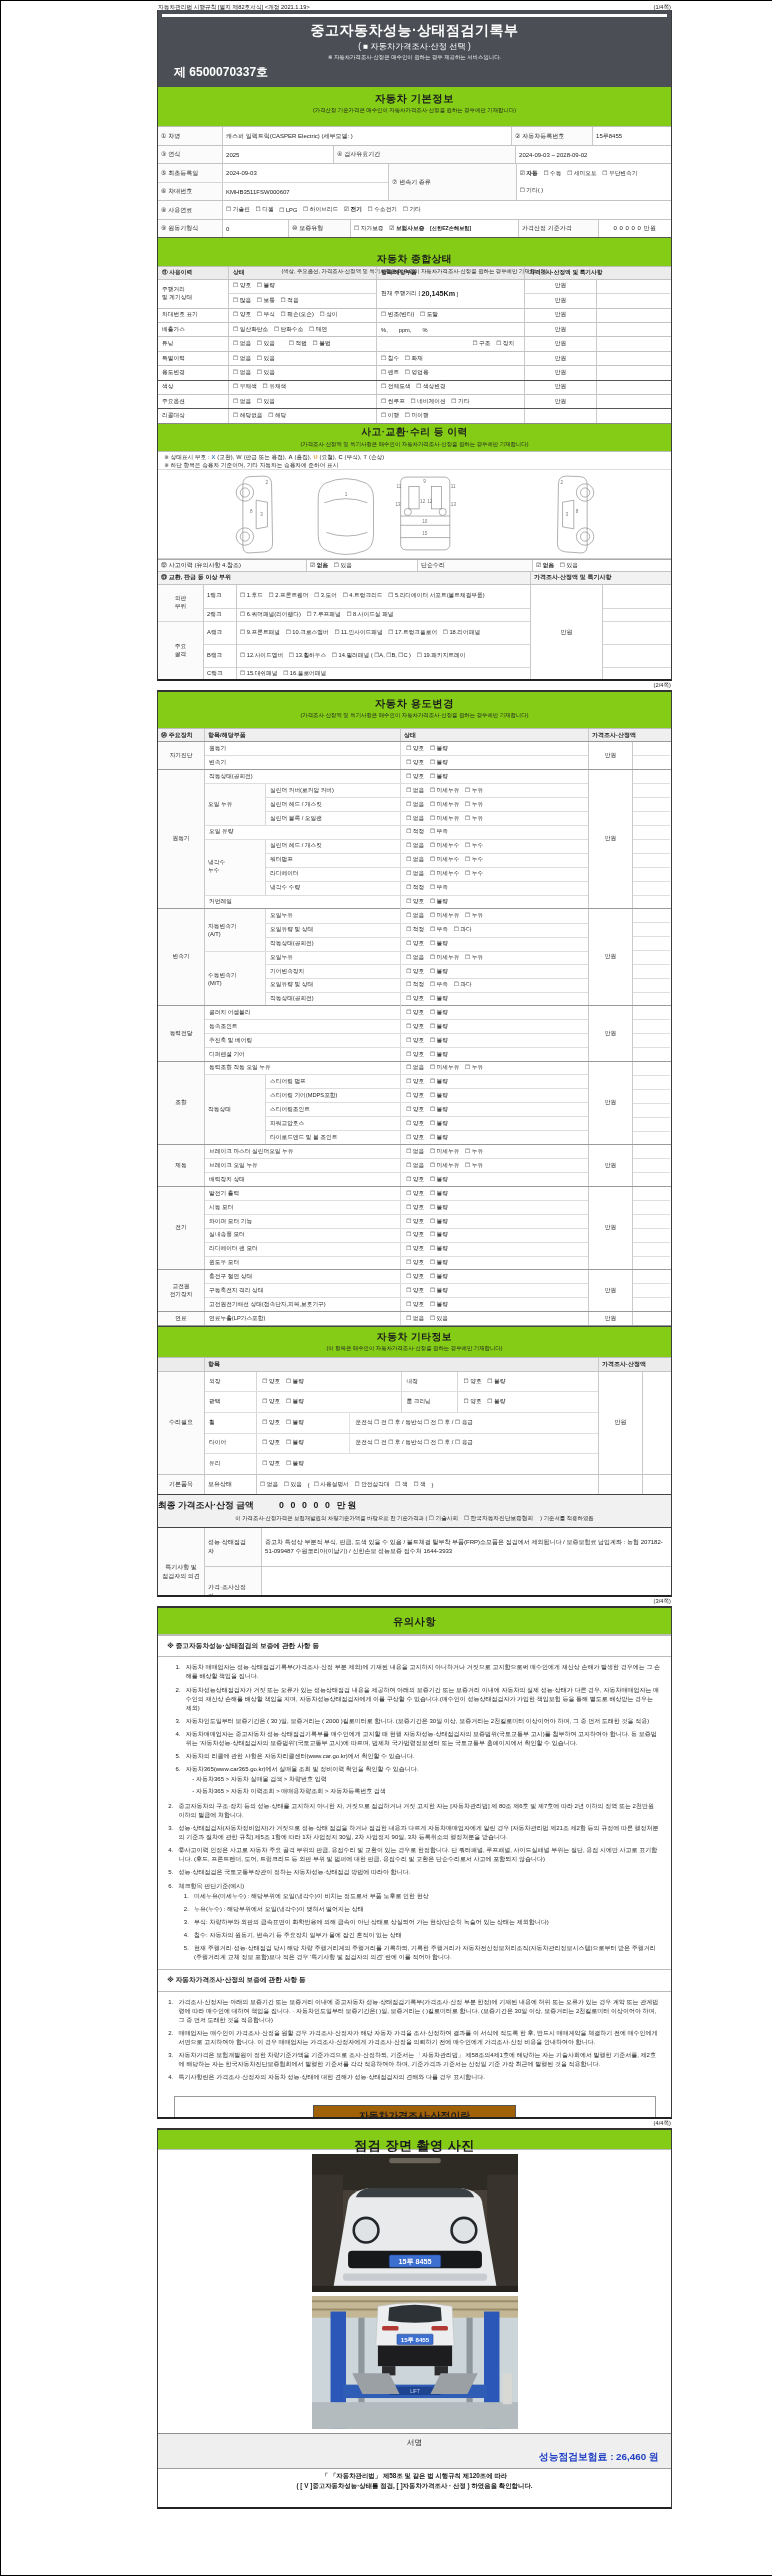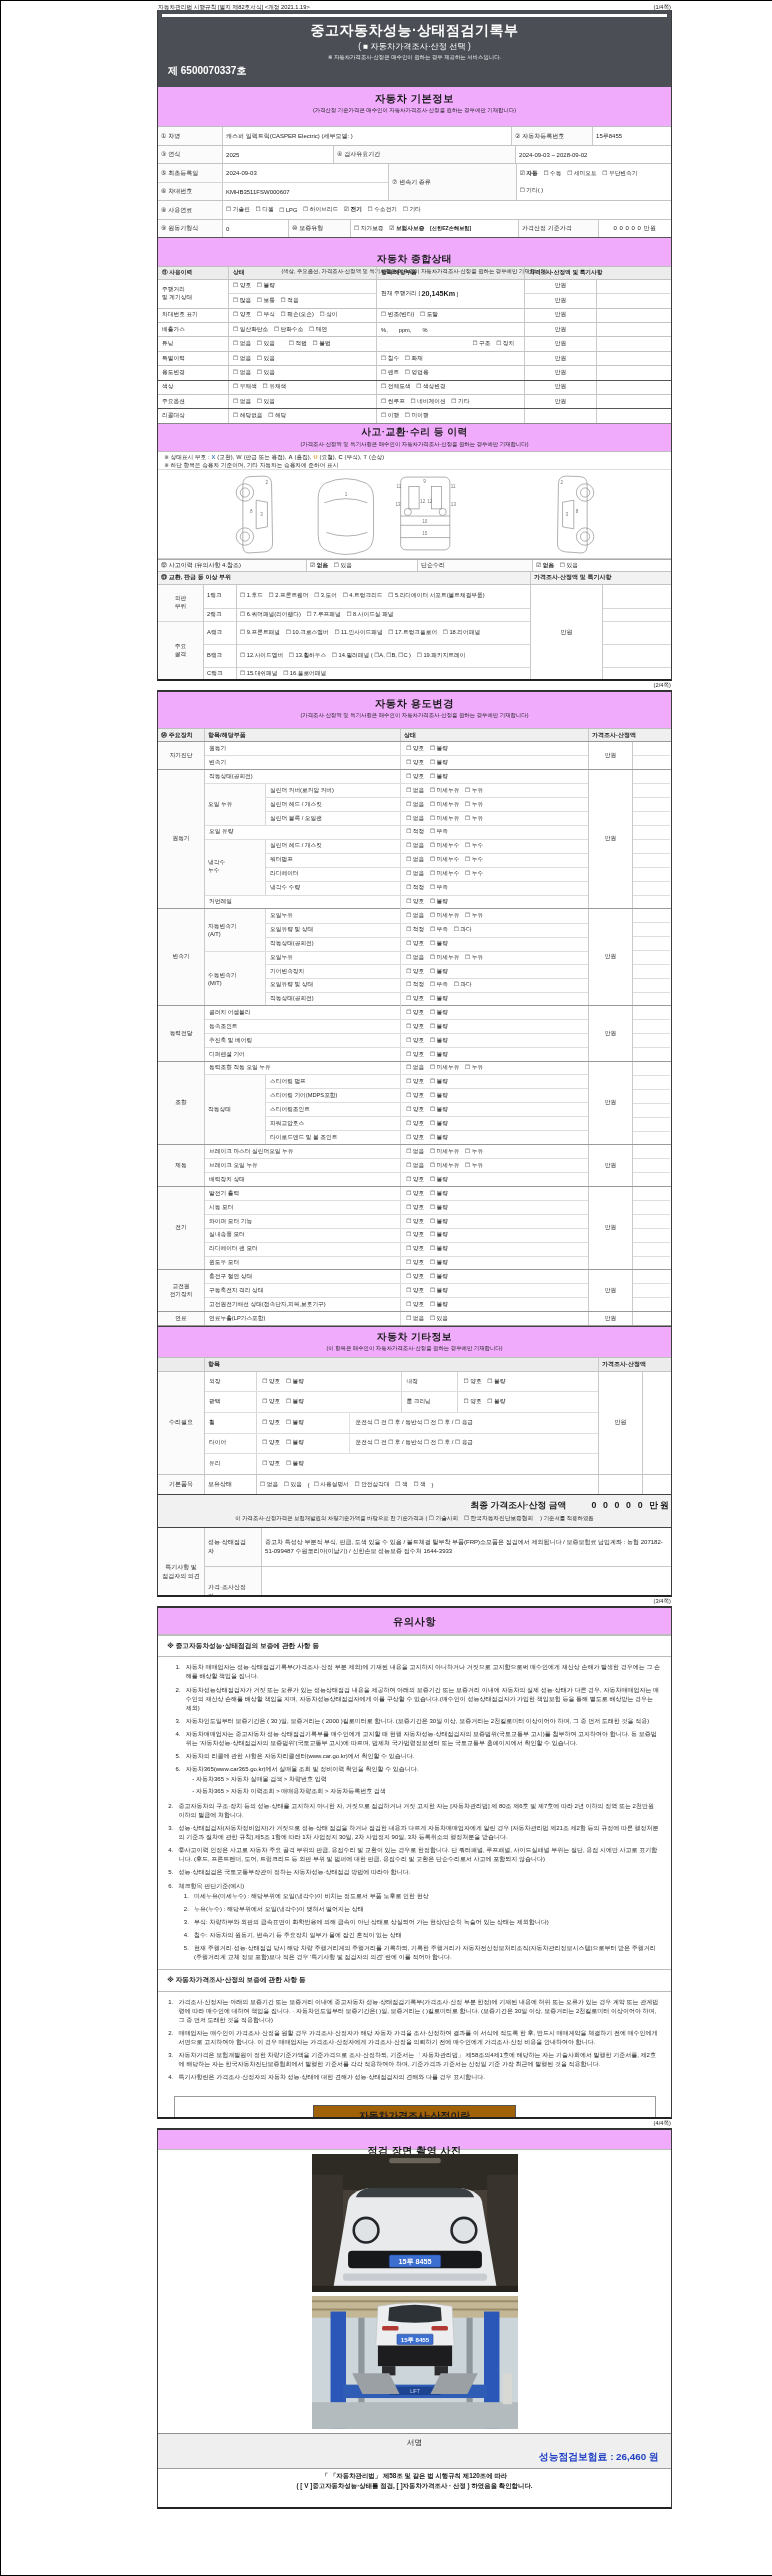--- a/index.html
+++ b/index.html
@@ -9,23 +9,23 @@
   .topnote{display:flex;justify-content:space-between;font-size:5.7px;padding:2.6px 1px 1px;color:#111;height:9.3px;box-sizing:border-box}
   .pmark{text-align:right;font-size:5.7px;height:8.8px;line-height:8.8px;padding-right:1px}
   .pagebox{border:1px solid #3c3c3c;border-top:2.6px solid #333;border-bottom:2.6px solid #222;background:#fff;box-sizing:border-box;overflow:hidden}
   .pagebox.first{border-top:none}
   
   .dark{background:#4b4e55;color:#fff;height:77px;box-sizing:border-box;overflow:hidden}
   .dark .stripe{height:3.6px;background:#fff;margin:3.6px 4.1px 0 4.1px}
   .dark h1{margin:4.1px 0 0;text-align:center;font-size:14px;letter-spacing:0.5px;font-weight:bold}
   .dark .sel{text-align:center;font-size:8.2px;margin-top:1.5px}
   .dark .note{text-align:center;font-size:5.4px;margin-top:1.5px;color:#eee}
-  .dark .docno{font-size:10px;font-weight:bold;padding-left:10px;margin-top:3.1px}
+  .dark .docno{font-size:12px;font-weight:bold;padding-left:16px;margin-top:3.1px}
   
-  .band{background:#f0abfc;text-align:center;border-bottom:0.5px solid #bdbdbd;box-sizing:border-box}
+  .band{background:#84cc16;text-align:center;border-bottom:0.5px solid #bdbdbd;box-sizing:border-box}
   .band h2{margin:0;padding-top:4.6px;font-size:10.3px;font-weight:bold;letter-spacing:0.5px}
   .band .sub{font-size:5.4px;margin-top:1.5px;color:#222}
   
   .frow{display:flex;box-sizing:border-box;border-bottom:0.5px solid #c3c3c3;background:#fff}
   .fc{box-sizing:border-box;border-right:0.5px solid #c9c9c9;padding:1px 3.1px;display:flex;align-items:center;font-size:6px;overflow:hidden;white-space:nowrap}
   .fc:last-child{border-right:none}
   .fc.lab{background:#fbfbfb}
   .fc.ctr{justify-content:center}
   .cb{margin-right:5.7px;white-space:nowrap;font-size:5.7px}
   .cb.on{font-weight:bold}
@@ -990,21 +990,21 @@
         <span><span class="cb">☐ 없음</span><span class="cb">☐ 있음</span></span>
         <span style="margin-right:4.1px">(</span>
         <span><span class="cb">☐ 사용설명서</span><span class="cb">☐ 안전삼각대</span><span class="cb">☐ 잭</span><span class="cb">☐ 잭</span></span>
         <span>)</span>
       </div>
       <div class="fc" style="width:44px"></div>
       <div class="fc" style="width:28px;border-right:none"></div>
     </div>
 
     <div style="height:33px;background:#f1f1f1;border-bottom:1px solid #444;box-sizing:border-box;padding-top:4.1px">
-      <div style="text-align:right">
+      <div style="text-align:left">
         <span style="font-size:8.8px;font-weight:bold">최종 가격조사·산정 금액</span>
         <span style="display:inline-block;width:20.6px"></span>
         <span style="font-size:8.8px;letter-spacing:2.1px;font-weight:bold">0 0 0 0 0 만원</span>
       </div>
       <div style="text-align:center;font-size:5.4px;margin-top:3.1px">
         <span>이 가격조사·산정가격은 보험개발원의 차량기준가액을 바탕으로 한 기준가격과 (</span>
         <span><span class="cb">☐ 기술사회</span><span class="cb">☐ 한국자동차진단보증협회</span></span>
         <span>) 기준서를 적용하였음</span>
       </div>
     </div>
@@ -1124,21 +1124,21 @@
     <div class="defbox">
       <div class="deftitle">자동차가격조사·산정이란</div>
       <div class="deftext">※ "가격조사·산정"은 소비자가 매매계약을 체결함에 있어 중고차 가격의 적절성 판단에 참고할 수 있도록 법령에 의한 절차와 기준에 따라 전문 가격조사·산정인이 객관적으로 제시한 가액입니다. 따라서 "가격조사·산정"은 소비자의 자율적 선택에 따른 서비스이며, 가격조사·산정 결과는 중고차 가격판단에 관하여 법적 구속력은 없고 소비자의 구매여부 결정에 참고자료로 활용됩니다.</div>
     </div>
   </div>
 
   <div class="pmark">(4/4쪽)</div>
 
   <div class="pagebox" style="height:381px">
     <div class="band" style="height:20.6px">
-      <h2 style="font-size:10px;padding-top:14px">점검 장면 촬영 사진</h2>
+      <h2 style="font-size:13px;padding-top:7px">점검 장면 촬영 사진</h2>
     </div>
     <div class="photos" style="padding:4.1px 0 3.1px">
 
       <svg width="206" height="138" viewBox="0 0 400 268" style="display:block;margin-bottom:4.1px">
         <rect width="400" height="268" fill="#453f37"></rect>
         <rect width="400" height="70" fill="#2e2a24"></rect>
         <rect x="0" y="40" width="60" height="228" fill="#38332c"></rect>
         <rect x="340" y="40" width="60" height="228" fill="#38332c"></rect>
         <rect x="150" y="8" width="100" height="10" rx="4" fill="#6b6458"></rect>
         <path d="M40 268 L70 92 Q75 72 110 66 L290 66 Q325 72 330 92 L360 268 Z" fill="#e9eaec"></path>

